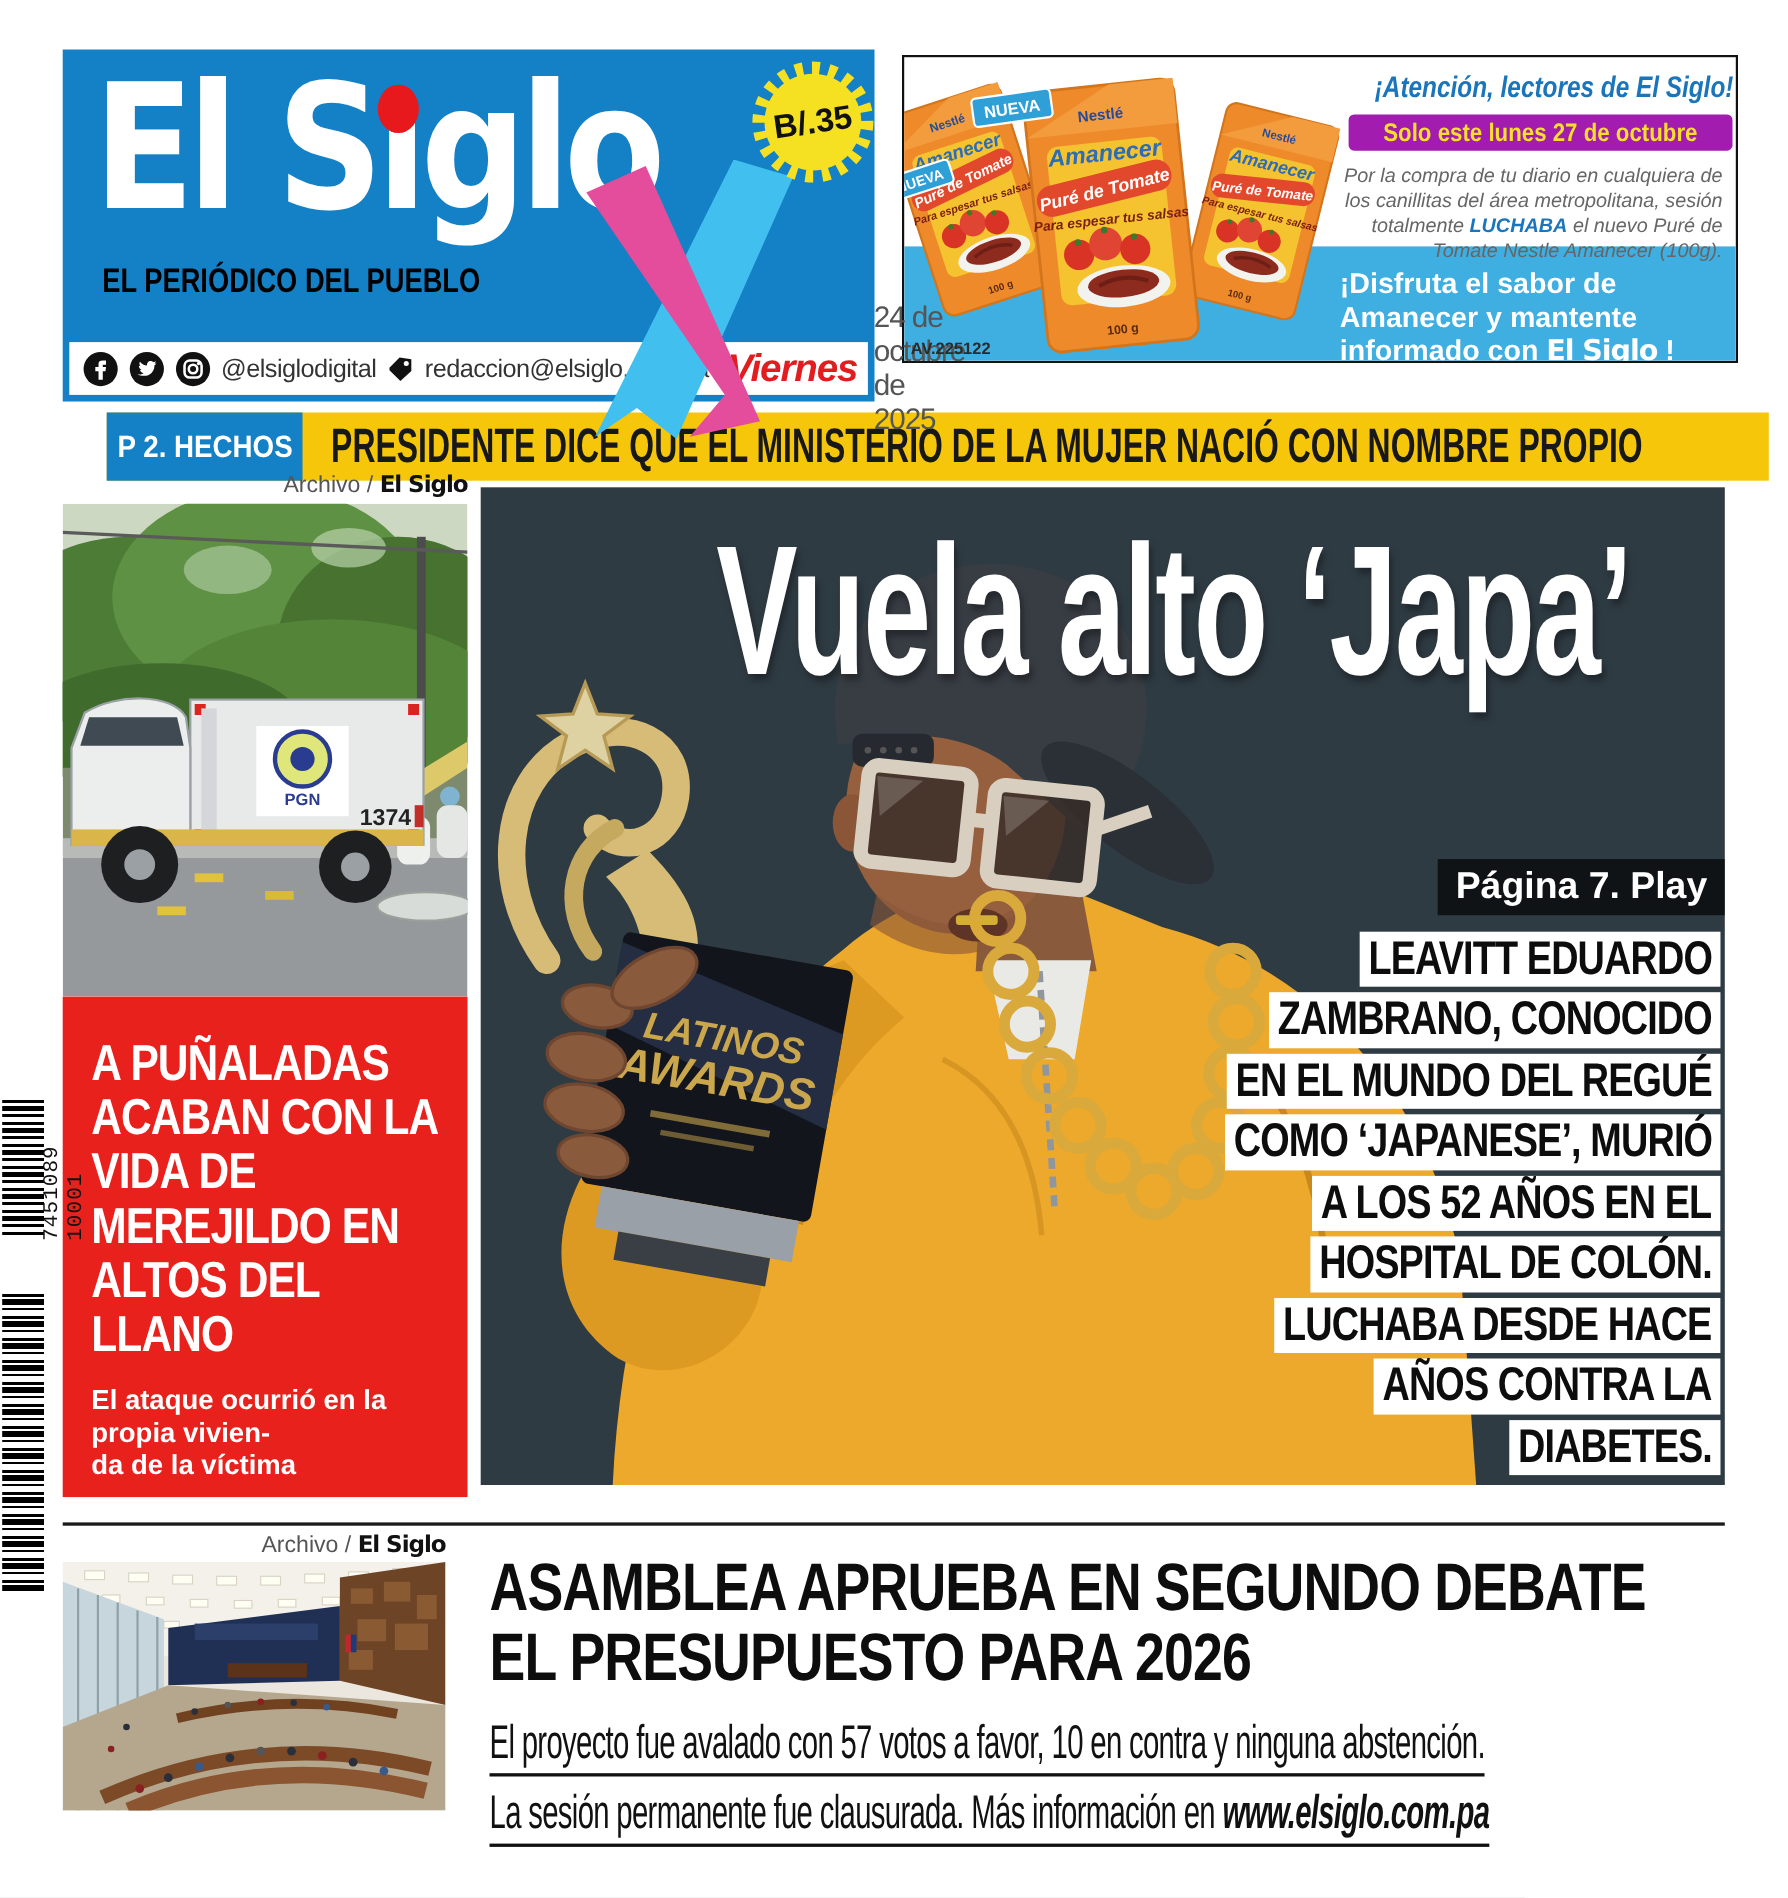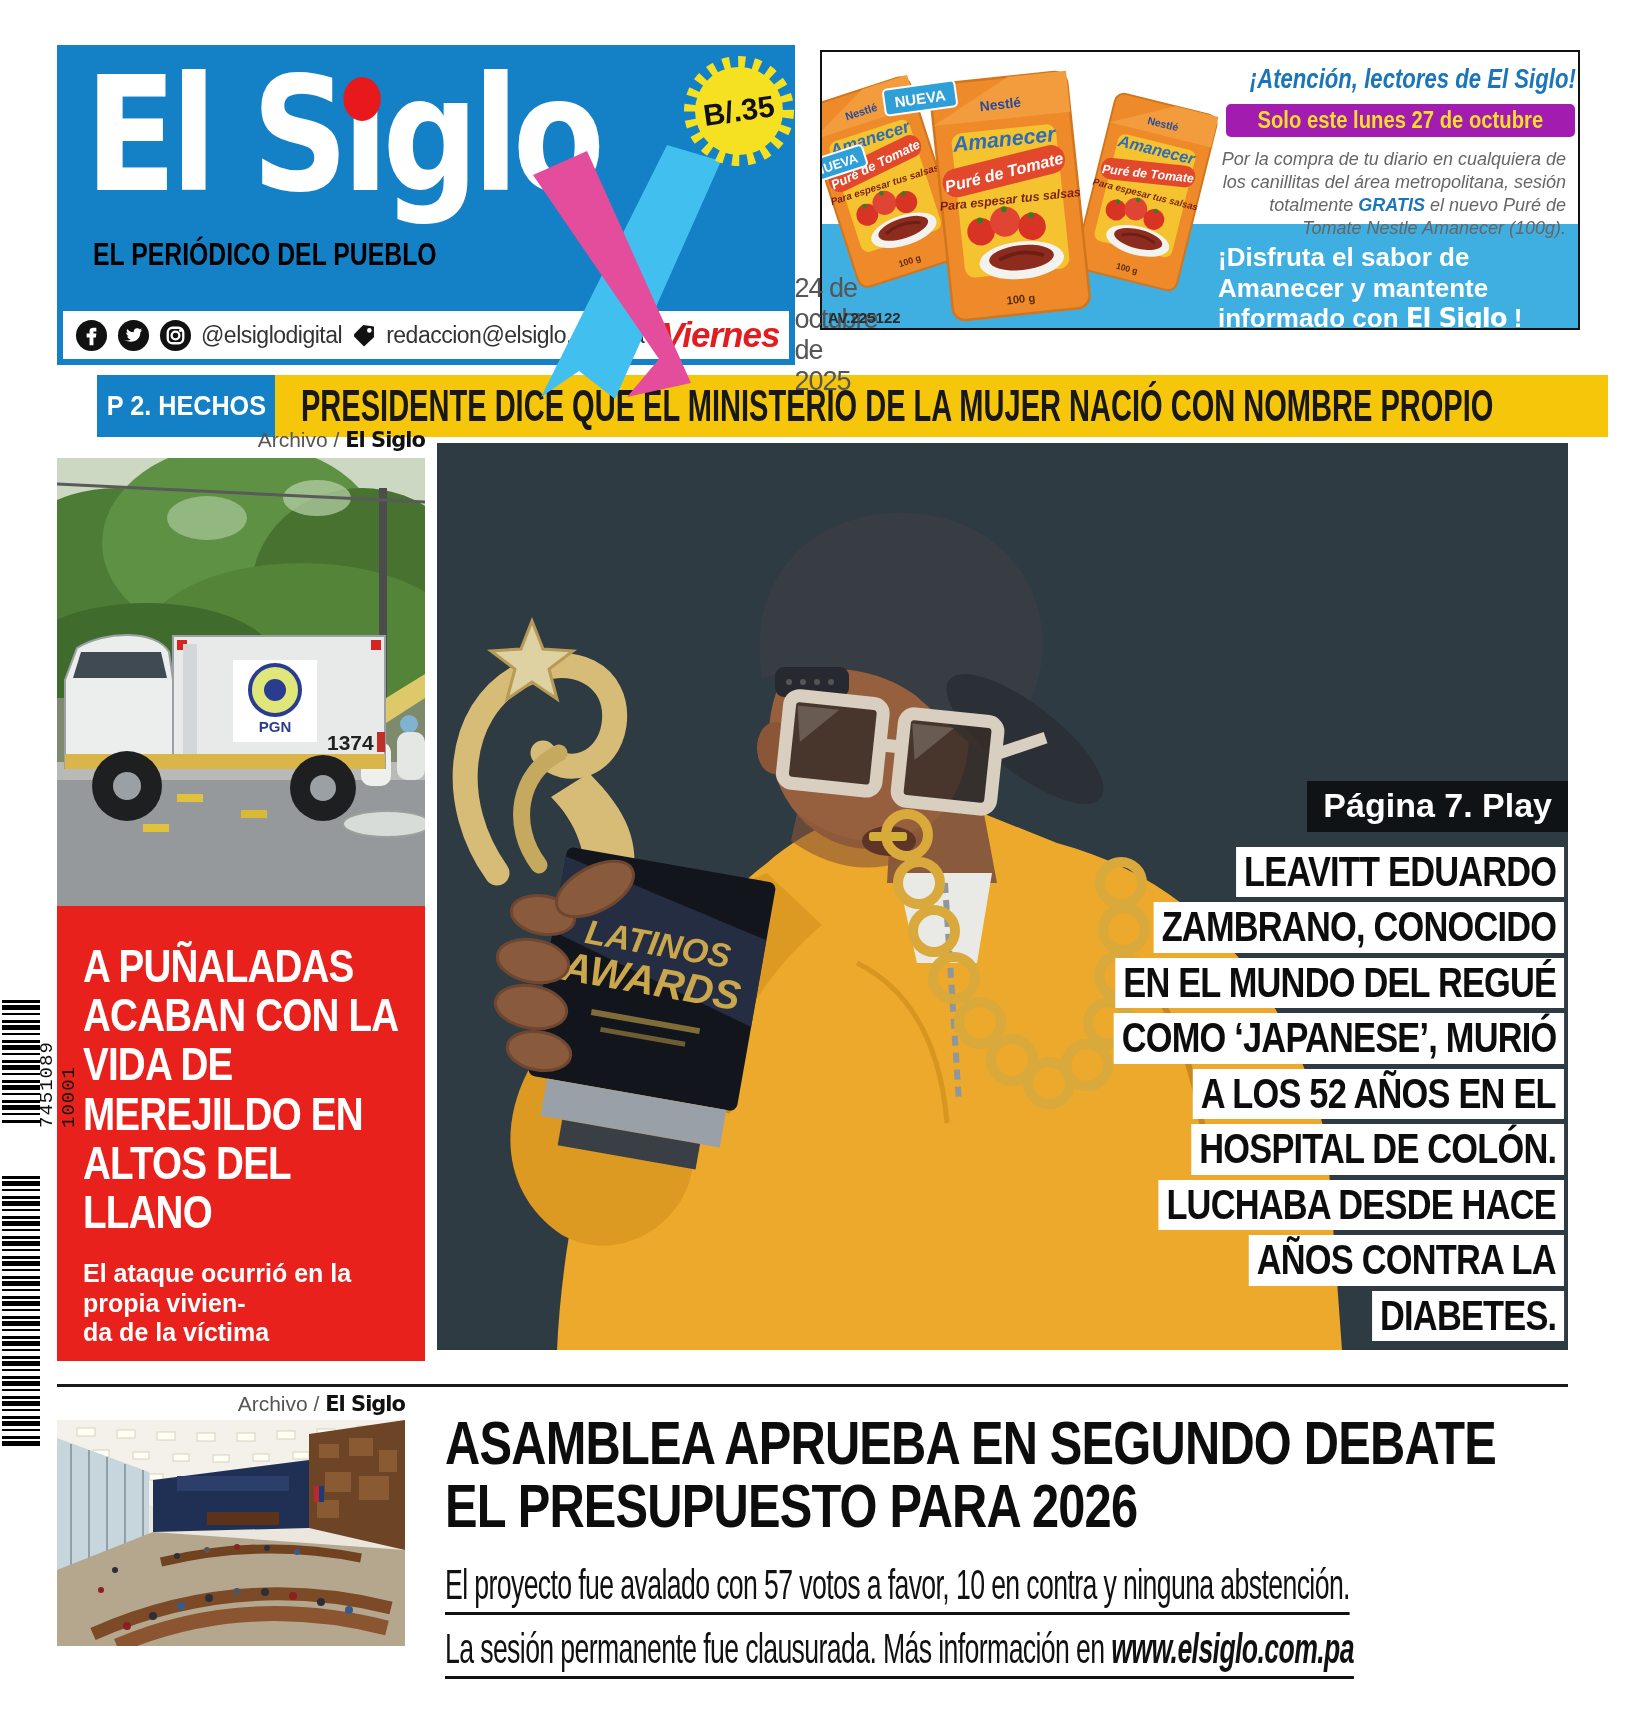--- a/index.html
+++ b/index.html
@@ -163,21 +163,21 @@
         <text y="6" x="0" text-anchor="middle" font-size="15" font-weight="bold" fill="#fff">NUEVA</text>
       </g>
       <g transform="translate(22,110) rotate(-18)">
         <rect x="-30" y="-11" width="60" height="22" rx="4" fill="#2f9fd8" stroke="#fff" stroke-width="2"></rect>
         <text y="5" x="0" text-anchor="middle" font-size="13" font-weight="bold" fill="#fff">NUEVA</text>
       </g>
     </svg>
 
     <div id="ad-attention"><span class="cx" style="--sx:.82;--ox:50%">¡Atención, lectores de El Siglo!</span></div>
     <div id="ad-badge"><span class="pill"><span class="cx" style="--sx:.88;--ox:50%">Solo este lunes 27 de octubre</span></span></div>
-    <div id="ad-body"><span>Por la compra de tu diario en cualquiera de los canillitas del área metropolitana, sesión totalmente </span><span class="gratis">GRATIS</span><span> el nuevo Puré de Tomate Nestle Amanecer (100g).</span></div>
+    <div id="ad-body"><span>Por la compra de tu diario en cualquiera de los canillitas del área metropolitana, sesión totalmente </span><span class="gratis">LUCHABA</span><span> el nuevo Puré de Tomate Nestle Amanecer (100g).</span></div>
     <div id="ad-enjoy"><span>¡Disfruta el sabor de Amanecer y mantente informado con </span><span class="brand">El Siglo</span><span> !</span></div>
     <div id="ad-av">AV.225122</div>
   </div>
 
   <div id="banner">
     <div class="section">
         <span class="cx" style="--sx:.9;--ox:50%">P 2. HECHOS</span>
       </div>
     <div class="headline"><span class="cx" style="--sx:.66">PRESIDENTE DICE QUE EL MINISTERIO DE LA MUJER NACIÓ CON NOMBRE PROPIO</span></div>
   </div>
@@ -308,20 +308,21 @@
         <g fill="#8a5a3d" stroke="#6f4630" stroke-width="3">
           <ellipse cx="106" cy="472" rx="32" ry="19" transform="rotate(10 106 472)"></ellipse>
           <ellipse cx="96" cy="518" rx="36" ry="21" transform="rotate(10 96 518)"></ellipse>
           <ellipse cx="94" cy="564" rx="36" ry="21" transform="rotate(10 94 564)"></ellipse>
           <ellipse cx="102" cy="608" rx="32" ry="19" transform="rotate(10 102 608)"></ellipse>
           <ellipse cx="158" cy="446" rx="42" ry="22" transform="rotate(-28 158 446)"></ellipse>
         </g>
       </g>
     </svg>
 
+    <div id="main-headline"><span class="cx" style="--sx:.66;--ox:50%">Vuela alto ‘Japa’</span></div>
     <div id="page-badge">Página 7. Play</div>
     <div id="deck">
       <div class="deckline">LEAVITT EDUARDO</div>
       <div class="deckline">ZAMBRANO, CONOCIDO</div>
       <div class="deckline">EN EL MUNDO DEL REGUÉ</div>
       <div class="deckline">COMO ‘JAPANESE’, MURIÓ</div>
       <div class="deckline">A LOS 52 AÑOS EN EL</div>
       <div class="deckline">HOSPITAL DE COLÓN.</div>
       <div class="deckline">LUCHABA DESDE HACE</div>
       <div class="deckline">AÑOS CONTRA LA</div>

